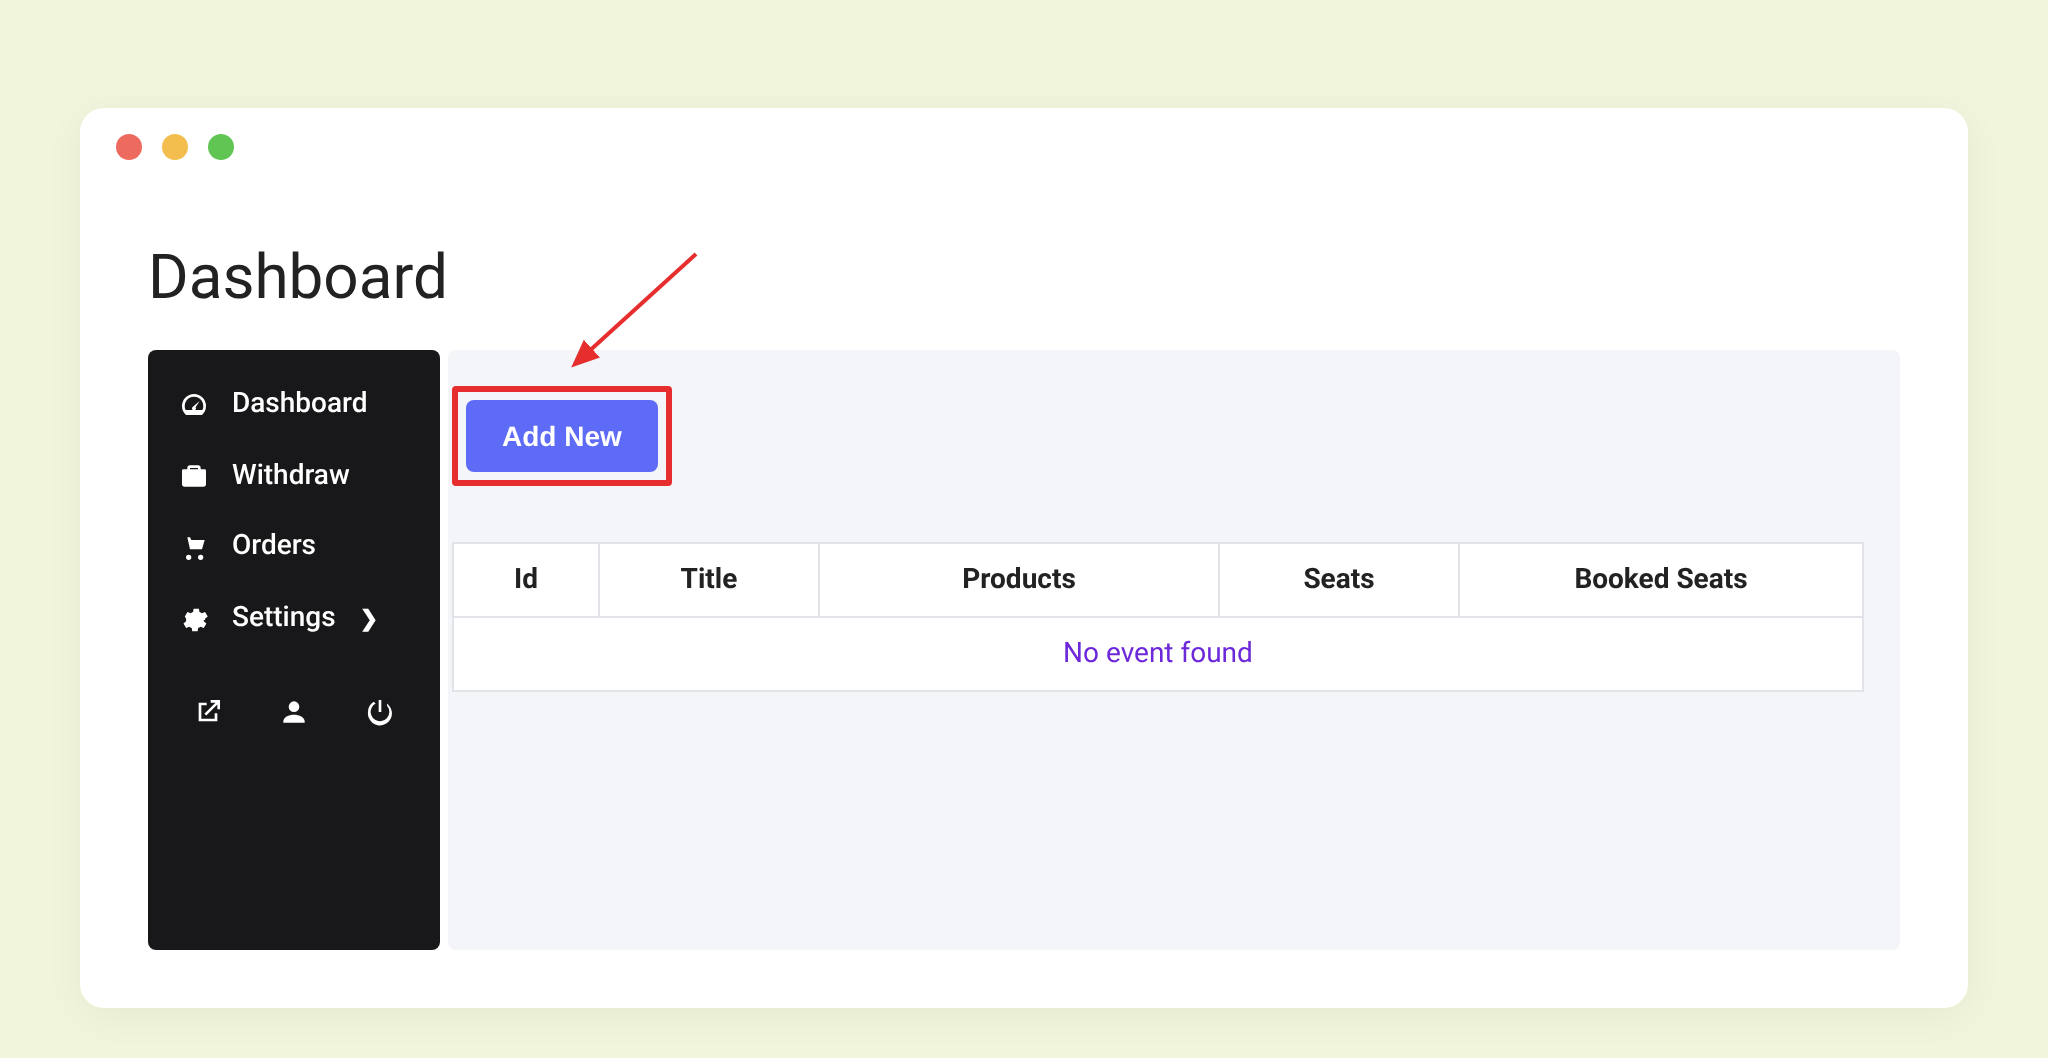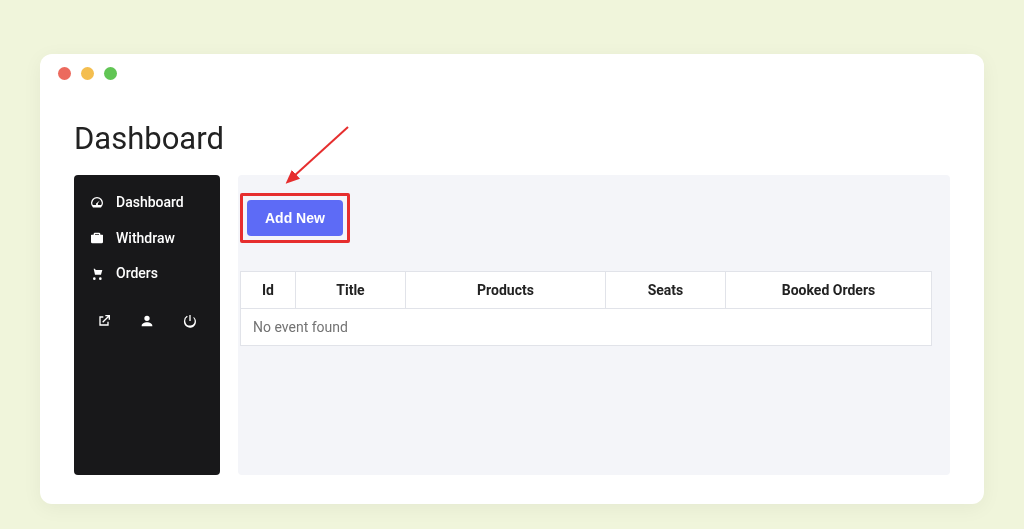--- a/index.html
+++ b/index.html
@@ -86,21 +86,21 @@
     display: inline-flex; align-items: center; justify-content: center;
     cursor: pointer;
   }
   .bottom-ico svg { width: 16px; height: 16px; fill: #fff; }
 
   .main {
     flex: 1;
     background: #f4f5f9;
     border-radius: 4px;
     padding: 18px 18px 60px 2px;
-    margin-left: 18px;
+    margin-left: 4px;
     min-height: 300px;
     position: relative;
   }
   .add-btn-wrap {
     display: inline-block;
     border: 3px solid #e62e2e;
     padding: 4px;
     border-radius: 2px;
   }
   .add-btn {
@@ -128,25 +128,25 @@
     font-size: 14px;
     font-weight: 700;
     color: #222;
     text-align: center;
     background: #fff;
   }
   td.empty {
     border: 1px solid #e1e3e9;
     padding: 10px 12px;
     font-size: 14px;
-    color: #737373;
+    color: #6d28d9;
     background: #fff;
-    text-align: left;
-  }
-  th.col-id { width: 55px; }
+    text-align: center;
+  }
+  th.col-id { width: 73px; }
   th.col-title { width: 110px; text-align: center; }
   th.col-loc { width: 200px; }
   th.col-date { width: 120px; }
 
   .arrow {
     position: absolute;
     left: 263px;
     top: 122px;
     pointer-events: none;
   }
@@ -183,20 +183,29 @@
         </span>
         <span>Withdraw</span>
       </div>
       <div class="side-item">
         <span class="side-icon">
           <svg viewBox="0 0 24 24">
               <path d="M7 4h2l1 2h10l-2 7H9L7 4zm1 13a2 2 0 110 4 2 2 0 010-4zm9 0a2 2 0 110 4 2 2 0 010-4z"></path>
             </svg>
         </span>
         <span>Orders</span>
+      </div>
+      <div class="side-item">
+        <span class="side-icon">
+          <svg viewBox="0 0 24 24">
+              <path d="M12 8a4 4 0 104 4 4 4 0 00-4-4zm8.4 4a6.6 6.6 0 00-.1-1l2-1.6-2-3.4-2.4 1a6.8 6.8 0 00-1.8-1l-.4-2.5h-4l-.4 2.5a6.8 6.8 0 00-1.8 1l-2.4-1-2 3.4L6.1 11a6.6 6.6 0 000 2l-2 1.6 2 3.4 2.4-1a6.8 6.8 0 001.8 1l.4 2.5h4l.4-2.5a6.8 6.8 0 001.8-1l2.4 1 2-3.4-2-1.6c0-.3.1-.7.1-1z"></path>
+            </svg>
+        </span>
+        <span>Settings</span>
+        <span class="chevron">❯</span>
       </div>
 
       <div class="side-bottom">
         <span class="bottom-ico">
           <svg viewBox="0 0 24 24">
               <path d="M14 3h7v7h-2V6.4l-8.3 8.3-1.4-1.4L17.6 5H14V3zM5 5h6v2H7v10h10v-4h2v6H5V5z"></path>
             </svg>
         </span>
         <span class="bottom-ico">
           <svg viewBox="0 0 24 24">
@@ -217,21 +226,21 @@
       </div>
 
       <div class="table-wrap">
         <table>
           <thead>
             <tr>
               <th class="col-id">Id</th>
               <th class="col-title">Title</th>
               <th class="col-loc">Products</th>
               <th class="col-date">Seats</th>
-              <th>Booked Orders</th>
+              <th>Booked Seats</th>
             </tr>
           </thead>
           <tbody>
             <tr>
               <td class="empty" colspan="5">No event found</td>
             </tr>
           </tbody>
         </table>
       </div>
     </div>

